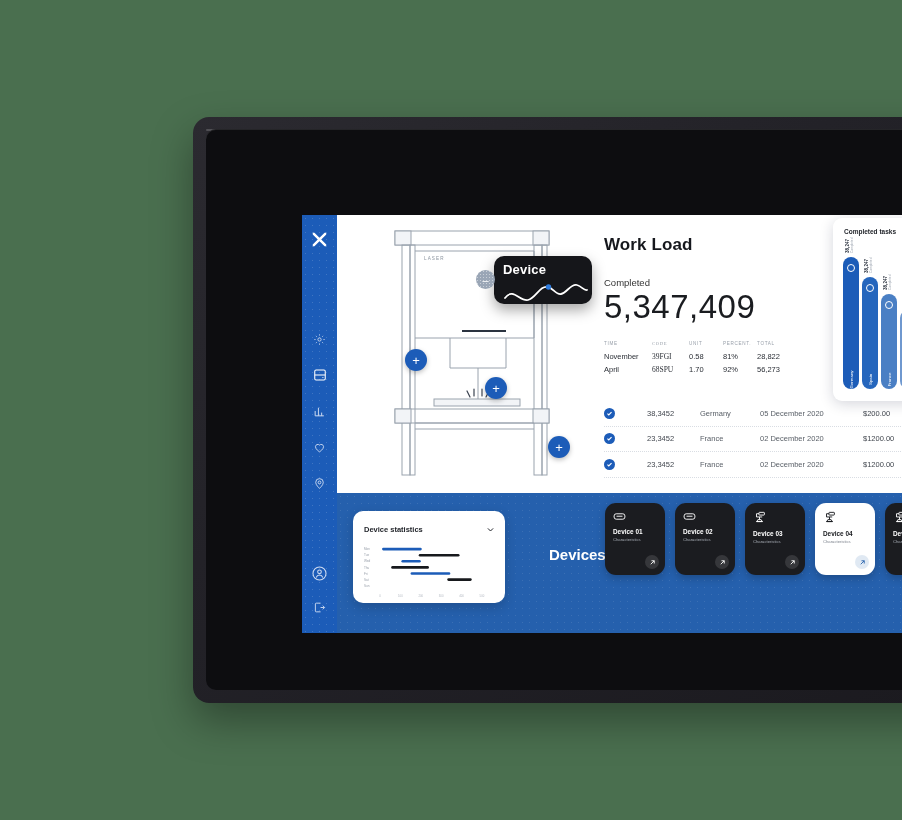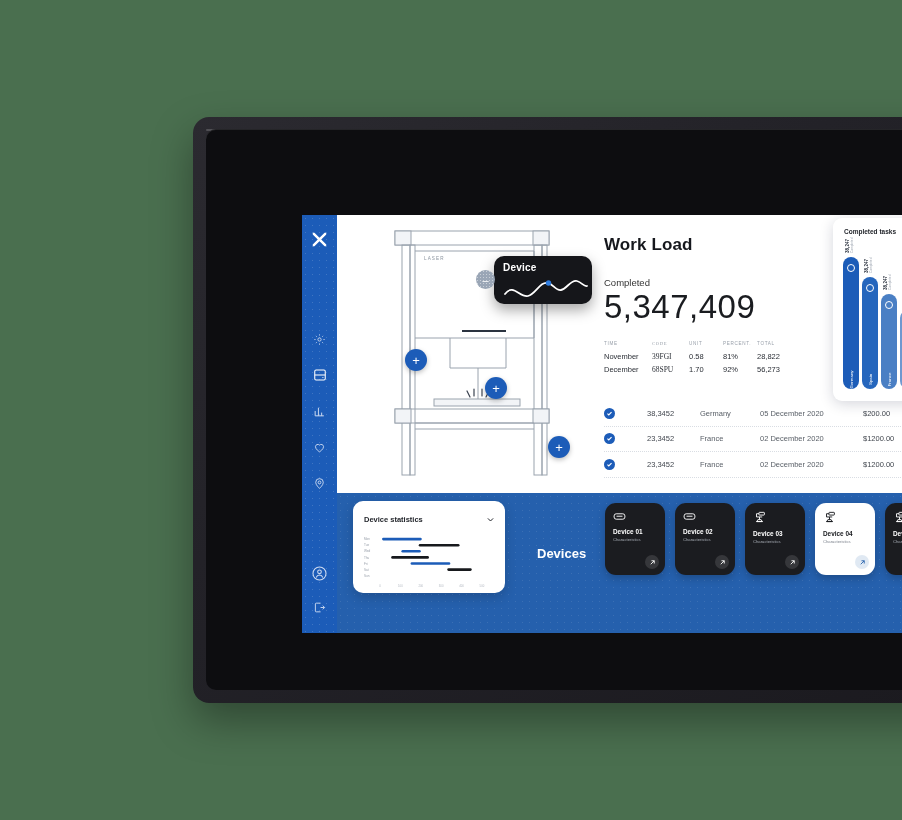--- a/index.html
+++ b/index.html
@@ -69,21 +69,21 @@
   #hs1{ left:43px; top:126px; width:22px; height:22px; }
   #hs2{ left:123px; top:154px; width:22px; height:22px; }
   #hs3{ left:186px; top:213px; width:22px; height:22px; }
 
   
   #device-tip{
     position:absolute; left:132px; top:33px; width:98px; height:48px;
     background:#15161a; border-radius:10px; box-shadow:0 6px 14px rgba(0,0,0,.35);
     padding:6px 8px 0 9px;
   }
-  #device-tip .tip-title{ color:#fff; font-size:10px; font-weight:bold; letter-spacing:.2px;}
+  #device-tip .tip-title{ color:#fff; font-size:13px; font-weight:bold; letter-spacing:.2px;}
   #device-tip svg{ display:block; margin-top:2px;}
   #tip-minus{
     position:absolute; left:114px; top:47px; width:19px; height:19px; border-radius:50%;
     background:#9aa6b6; color:#fff; display:flex; align-items:center; justify-content:center;
     font-size:11px;
     background-image: radial-gradient(rgba(255,255,255,.45) .6px, transparent .7px);
     background-size:3px 3px;
   }
 
   
@@ -152,24 +152,24 @@
 
   
   #devices-panel{
     position:absolute; left:0; top:278px; right:0; bottom:0;
     background:#2560ad;
     background-image: radial-gradient(rgba(255,255,255,.10) .6px, transparent .7px);
     background-size:7px 7px;
     border-top-right-radius:14px;
   }
   #devices-label{
-    position:absolute; left:200px; top:53px; color:#fff; font-size:13px; font-weight:bold;
+    position:absolute; left:212px; top:53px; color:#fff; font-size:15px; font-weight:bold;
   }
   #stat-card{
-    position:absolute; left:16px; top:8px; width:152px; height:92px;
+    position:absolute; left:16px; top:18px; width:152px; height:92px;
     background:#fff; border-radius:10px; box-shadow:0 4px 12px rgba(0,0,0,.18);
     padding:9px 10px 0 11px;
   }
   #stat-head{ display:flex; align-items:center; justify-content:space-between;}
   #stat-title{ font-size:7.5px; font-weight:bold; color:#1d2026;}
   #gantt{ margin-top:6px; }
 
   .dev-scroll{ position:absolute; left:268px; top:10px; display:flex; gap:10px; }
   .dev-card{
     width:60px; height:72px; border-radius:11px; background:#1b1c20;
@@ -326,21 +326,21 @@
               </thead>
             <tbody>
               <tr>
                 <td>November</td>
                 <td>39FGI</td>
                 <td>0.58</td>
                 <td>81%</td>
                 <td>28,822</td>
               </tr>
               <tr>
-                <td>December</td>
+                <td>April</td>
                 <td>68SPU</td>
                 <td>1.70</td>
                 <td>92%</td>
                 <td>56,273</td>
               </tr>
             </tbody>
           </table>
         </div>
 
         <div id="tx">

